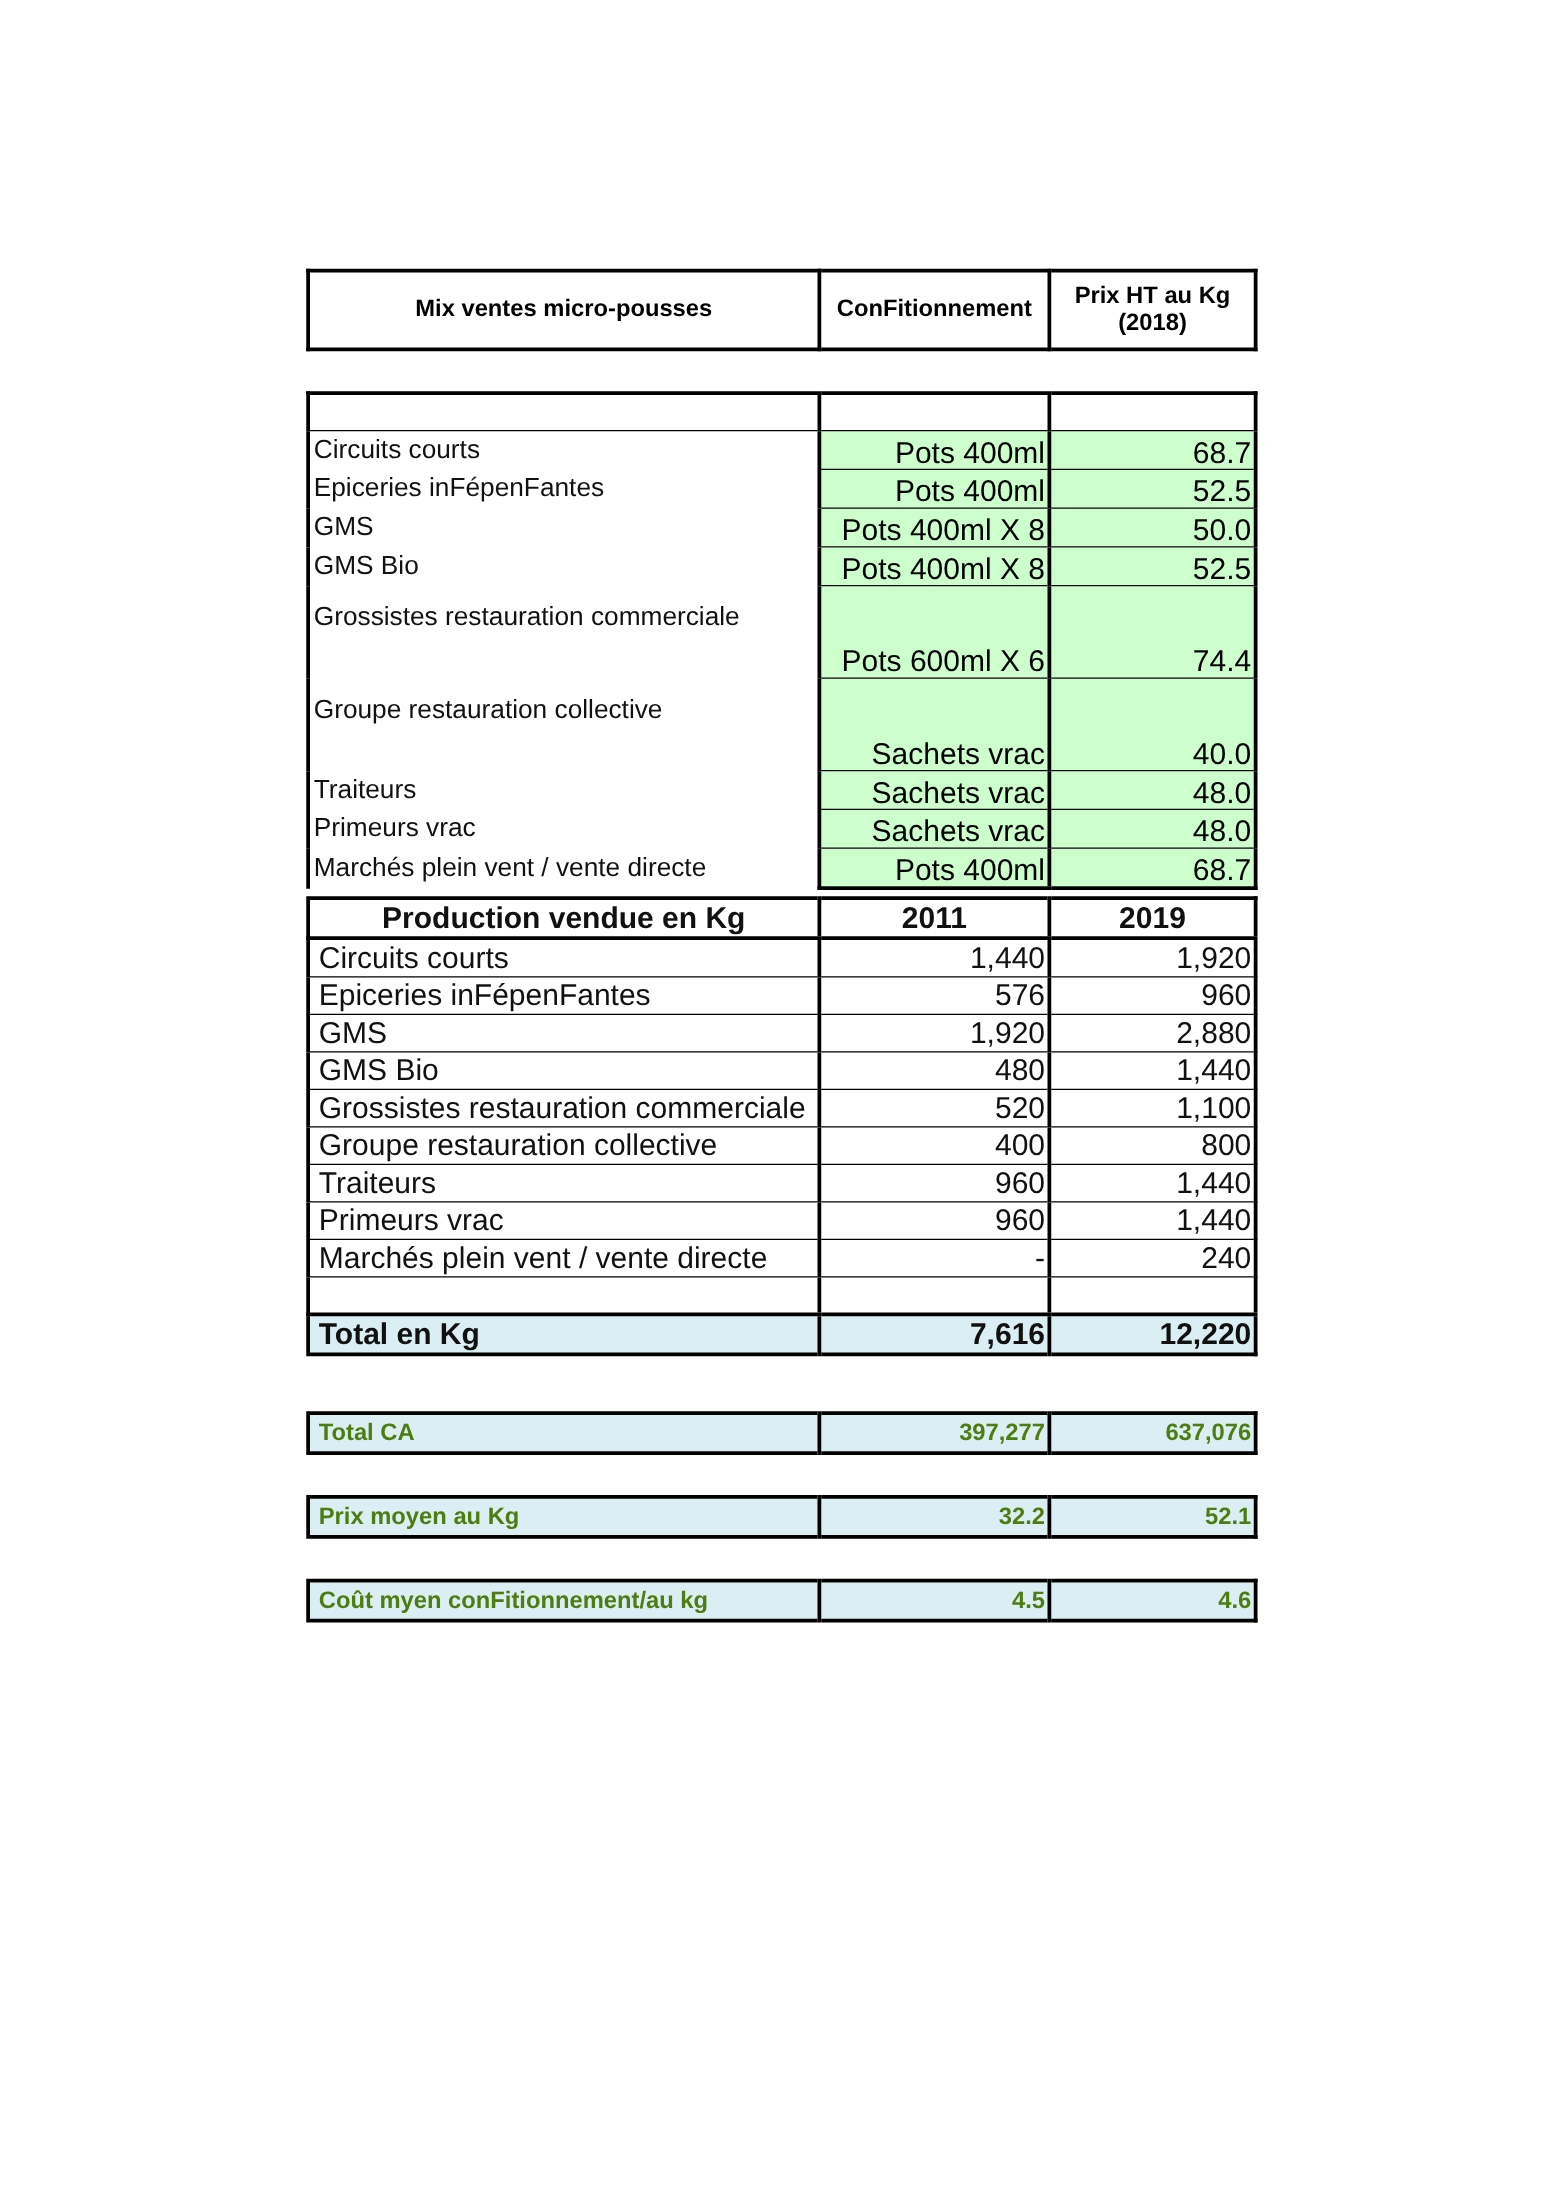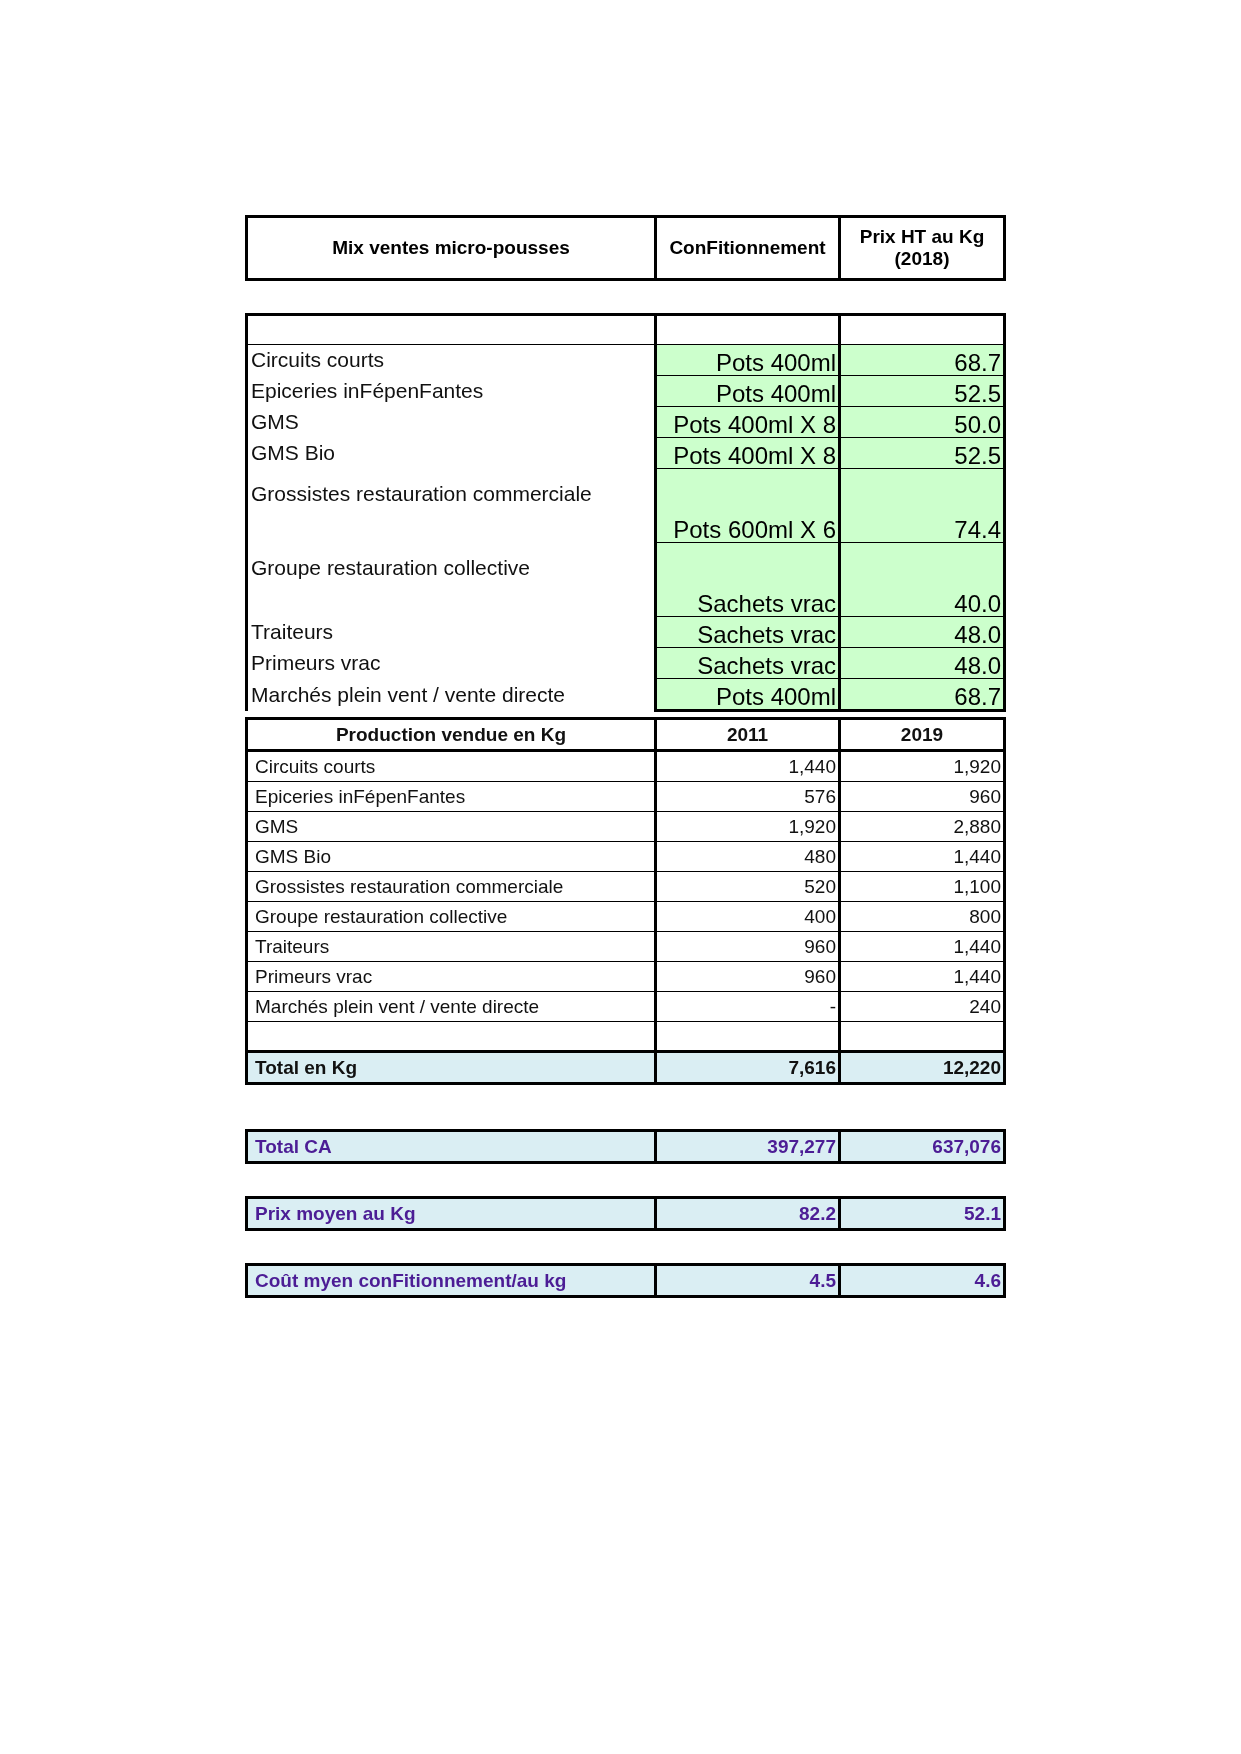--- a/index.html
+++ b/index.html
@@ -23,29 +23,29 @@
   #mix tr.top td.e1 { border-left: 3px solid #000; }
   #mix tr.top td.e2 { border-left: 3px solid #000; }
   #mix tr.top td.e3 { border-left: 3px solid #000; border-right: 3px solid #000; }
   #mix tr.n td { height: 29px; }
   #mix tr.t td { height: 60px; }
   #mix tr.t td.lbl { vertical-align: top; padding-top: 14px; }
   #mix tr.lastrow td.g { border-bottom: 3px solid #000; }
 
   
   #prod { top: 717px; border: 3px solid #000; }
-  #prod td { font-family: "Liberation Sans", sans-serif; font-size: 19px; height: 29px; border: 1px solid #000; border-left: 3px solid #000; color: #111; }
+  #prod td { font-family: "Liberation Sans", sans-serif; font-size: 24px; height: 29px; border: 1px solid #000; border-left: 3px solid #000; color: #111; }
   #prod td.lbl { padding-left: 7px; }
   #prod tr.head td { font-weight: bold; text-align: center; border-bottom: 3px solid #000; }
   #prod tr.empty td { height: 28px; border-bottom: 3px solid #000; }
   #prod tr.total td { background: #daeef3; font-weight: bold; border-top: 3px solid #000; margin-top: 24px; }
 
   
   .sum { border: 3px solid #000; }
-  .sum td { font-family: "Liberation Sans", sans-serif; font-size: 19px; font-weight: bold; height: 29px; background: #daeef3; border-left: 3px solid #000; color: #4c1d95; margin-left: 37px; }
+  .sum td { font-family: "Liberation Sans", sans-serif; font-size: 19px; font-weight: bold; height: 29px; background: #daeef3; border-left: 3px solid #000; color: #4d7c0f; margin-left: 37px; }
   .sum td.lbl { padding-left: 7px; }
   #ca { top: 1129px; }
   #pm { top: 1196px; }
   #cc { top: 1263px; }
 </style>
 </head>
 <body>
 
 <table class="tbl" id="hdr">
   <colgroup>
@@ -209,21 +209,21 @@
 
 <table class="tbl sum" id="pm">
   <colgroup>
       <col class="c1">
       <col class="c2">
       <col class="c3">
     </colgroup>
   <tbody>
       <tr>
     <td class="lbl">Prix moyen au Kg</td>
-    <td class="r">82.2</td>
+    <td class="r">32.2</td>
     <td class="r">52.1</td>
   </tr>
 </tbody>
   </table>
 
 <table class="tbl sum" id="cc">
   <colgroup>
       <col class="c1">
       <col class="c2">
       <col class="c3">

